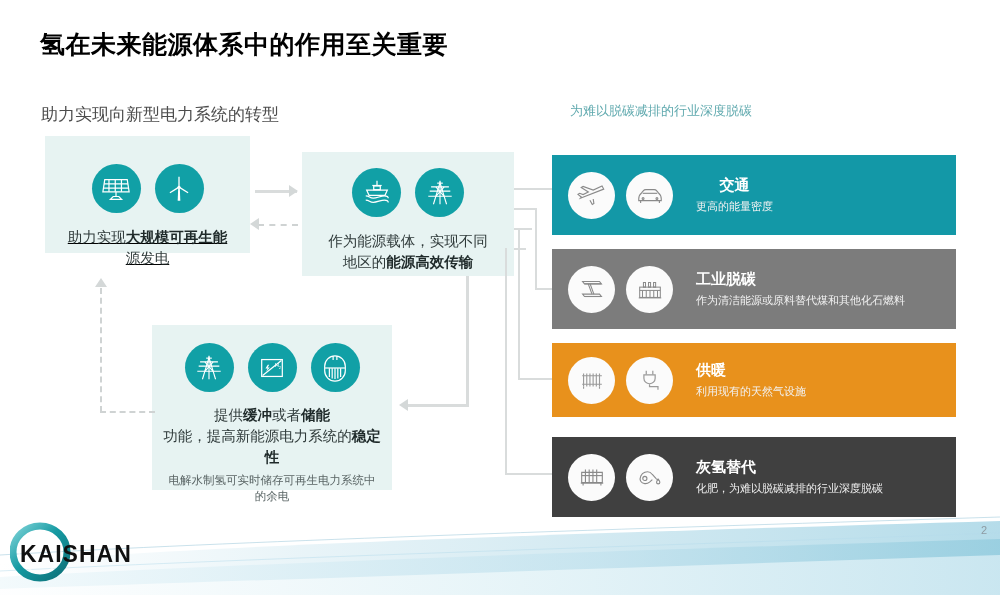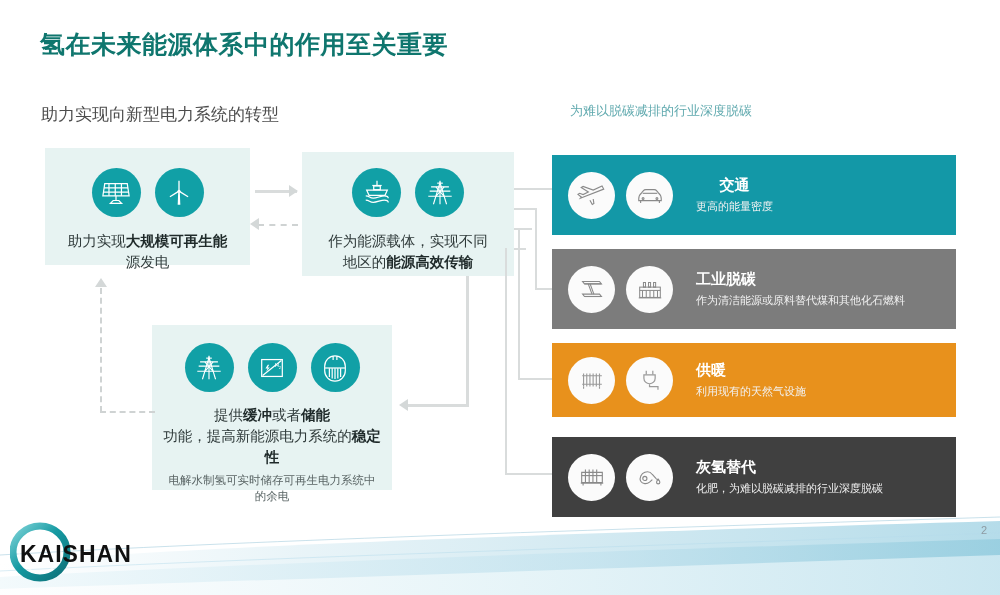--- a/index.html
+++ b/index.html
@@ -7,21 +7,21 @@
     width:1000px; height:595px;
     background:#ffffff;
     font-family:"Liberation Sans", "DejaVu Sans", sans-serif;
     position:relative; overflow:hidden;
   }
   #slide { position:absolute; inset:0; }
 
   
   .title {
     position:absolute; left:40px; top:28px;
-    font-size:25px; font-weight:bold; color:#0f766e;
+    font-size:25px; font-weight:bold; color:#000000;
     letter-spacing:0.5px;
   }
   .subtitle-left {
     position:absolute; left:41px; top:103px;
     font-size:17px; color:#4d4d4d;
   }
   .subtitle-right {
     position:absolute; left:556px; top:102px;
     font-size:13px; color:#5fa9ae;margin-left:14px;
   }
@@ -44,21 +44,21 @@
   .flowtext {
     font-size:14.5px; color:#2f3a3a; line-height:1.45;
     padding:0 10px;
   }
   .flowtext b { font-weight:bold; color:#1f2a2a; }
   .flowsub {
     font-size:11.5px; color:#5a6565; line-height:1.4;
     padding:0 14px; margin-top:4px;
   }
 
-  #box1 { left:45px;  top:148px; width:205px; height:117px; padding-top:20px; }
+  #box1 { left:45px;  top:136px; width:205px; height:117px; padding-top:28px;text-decoration:underline; }
   #box2 { left:302px; top:152px; width:212px; height:124px; padding-top:16px; }
   #box3 { left:152px; top:325px; width:240px; height:165px; padding-top:18px; }
 
   #box1 .flowtext, #box2 .flowtext { margin-top:14px; }
   #box3 .flowtext { margin-top:13px; }
 
   
   .panel {
     position:absolute; left:552px; width:404px;
     box-sizing:border-box;

